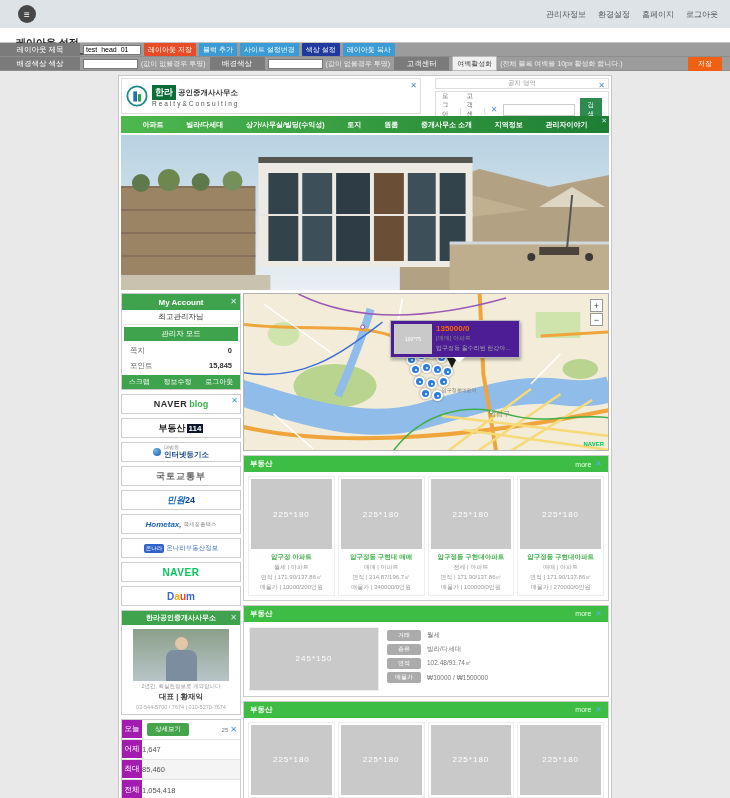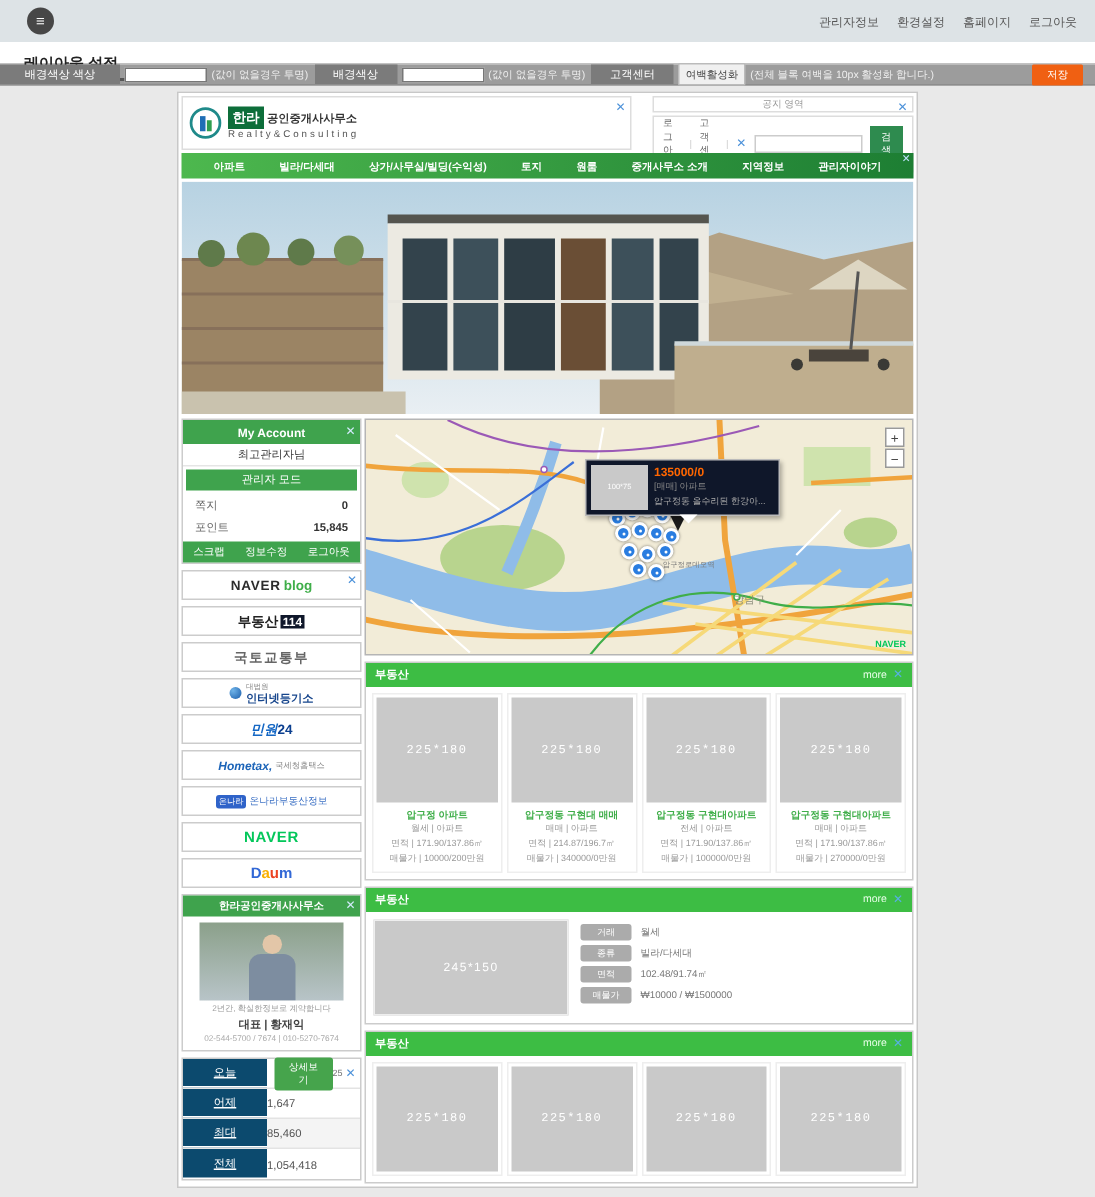--- a/index.html
+++ b/index.html
@@ -120,38 +120,38 @@
   .agent-photo .body { position:absolute; left:33px; top:21px; width:31px; height:31px;
     border-radius:8px 8px 0 0; background:#7d8da0; }
   .agent-caption { font-size:5.5px; color:#999; text-align:center; }
   .agent-name { font-size:7.5px; color:#444; text-align:center; margin-top:2px; font-weight:bold; }
   .agent-phone { font-size:5.5px; color:#aaa; text-align:center; margin:2px 0 4px; }
 
   
   .stats { border:1px solid #ccc; background:#fff; }
   .strow { display:flex; align-items:center; height:20px; border-bottom:1px solid #e3e3e3; }
   .strow:last-child { border-bottom:none; }
-  .stlabel { width:56px; align-self:stretch; background:#0c4a6e; color:#fff; font-size:7.5px;
-    display:flex; align-items:center; justify-content:center; flex-shrink:0; border-bottom:1px solid #fff;text-decoration:underline; }
+  .stlabel { width:20px; align-self:stretch; background:#a21caf; color:#fff; font-size:7.5px;
+    display:flex; align-items:center; justify-content:center; flex-shrink:0; border-bottom:1px solid #fff; }
   .stval { flex:1; padding-right:6px; font-size:7.5px; color:#555; }
   .stbtn { background:#46a44c; color:#fff; border:none; font-size:6.5px; padding:2px 8px;
     margin-left:5px; border-radius:2px; cursor:pointer; }
   .sthead-right { margin-left:auto; display:flex; align-items:center; gap:2px; padding-right:3px;
     font-size:6px; color:#777; }
   .strow.alt { background:#f4f4f4; }
 
   
   .map-box { height:158px; border:1px solid #b5b5b5; position:relative; overflow:hidden; }
   .marker { position:absolute; width:11px; height:11px; border-radius:50%; background:#2a7de0;
     border:2px solid #fff; box-shadow:0 0 2px rgba(0,0,0,.5); cursor:pointer; }
   .marker::after { content:""; position:absolute; left:2.5px; top:2.5px; width:2px; height:2px;
     border-radius:50%; background:#fff; }
   .sel-marker { position:absolute; width:0; height:0; border-left:5px solid transparent;
     border-right:5px solid transparent; border-top:10px solid #1b1b1b; }
-  .map-popup { position:absolute; left:146px; top:26px; width:130px; background:#0f172a;
+  .map-popup { position:absolute; left:146px; top:26px; width:130px; background:#4c1d95;
     border:1px solid #bbb; box-shadow:1px 2px 3px rgba(0,0,0,.3); padding:3px; display:flex; gap:4px; }
   .map-popup::after { content:""; position:absolute; left:62px; bottom:-6px; width:0; height:0;
     border-left:6px solid transparent; border-right:6px solid transparent; border-top:6px solid #fff; }
   .pp-thumb { width:38px; height:30px; background:#c9c9c9; color:#fff; font-size:5px;
     display:flex; align-items:center; justify-content:center; flex-shrink:0; }
   .pp-price { color:#f60; font-weight:bold; font-size:8px; }
   .pp-type { font-size:6px; color:#888; margin-top:1px; }
   .pp-desc { font-size:6px; color:#aaa; margin-top:1px; white-space:nowrap; overflow:hidden; max-width:80px; }
   .map-zoom { position:absolute; right:5px; top:5px; display:flex; flex-direction:column; gap:1px; }
   .map-zoom div { width:13px; height:13px; background:#fff; border:1px solid #999; font-size:9px;
@@ -161,21 +161,21 @@
   
   .section { border:1px solid #ccc; margin-top:4px; background:#fff; }
   .sec-header { height:16px; background:#3dbd44; display:flex; align-items:center; padding:0 6px; }
   .sec-title { color:#fff; font-size:7.5px; font-weight:bold; }
   .sec-right { margin-left:auto; display:flex; align-items:center; gap:4px; }
   .sec-more { color:#eaffea; font-size:7px; cursor:pointer; }
   .sec-header .x { color:#57b0e3; }
   .cards { display:flex; gap:3px; padding:4px; }
   .card { flex:1; min-width:0; border:1px solid #eee; padding:2px; cursor:pointer; }
   .ph { background:#c9c9c9; height:70px; display:flex; align-items:center; justify-content:center;
-    color:#fff; font-size:8px; letter-spacing:1px;font-family:Liberation Mono, monospace; }
+    color:#fff; font-size:8px; letter-spacing:1px; }
   .card-title { color:#3fae49; font-size:6.5px; font-weight:bold; text-align:center; margin-top:4px;
     white-space:nowrap; overflow:hidden; text-overflow:ellipsis; }
   .card-line { font-size:6px; color:#999; text-align:center; line-height:1.7; white-space:nowrap;
     overflow:hidden; }
 
   
   .feat-body { display:flex; gap:8px; padding:5px; }
   .feat-ph { width:130px; height:64px; background:#c9c9c9; color:#fff; font-size:8px; letter-spacing:1px;
     display:flex; align-items:center; justify-content:center; flex-shrink:0; border:1px solid #eee; }
   .feat-details { flex:1; min-width:0; }
@@ -197,20 +197,29 @@
     <span>홈페이지</span>
     <span>로그아웃</span>
   </div>
 </div>
 
 <div class="titlebar">
   <span class="page-title">레이아웃 설정</span>
 </div>
 
 <div class="toolbar">
+  <div class="trow">
+    <div class="tlabel w80">레이아웃 제목</div>
+    <input class="tinput" style="width: 58px;" value="test_head_01">
+    <button class="tbtn red">레이아웃 저장</button>
+    <button class="tbtn blue">블럭 추가</button>
+    <button class="tbtn blue">사이트 설정변경</button>
+    <button class="tbtn navy">색상 설정</button>
+    <button class="tbtn blue">레이아웃 복사</button>
+  </div>
   <div class="trow">
     <div class="tlabel w80">배경색상 색상</div>
     <input class="tinput" style="width: 55px;">
     <span class="thint">(값이 없을경우 투명)</span>
     <div class="tlabel w55">배경색상</div>
     <input class="tinput" style="width: 55px;">
     <span class="thint">(값이 없을경우 투명)</span>
     <div class="tlabel w55">고객센터</div>
     <button class="tbtn gray" style="margin-left:3px">여백활성화</button>
     <span class="thint">(전체 블록 여백을 10px 활성화 합니다.)</span>
@@ -329,29 +338,29 @@
 
       <div class="banner">
         <span class="nb1">NAVER</span>
         <span class="nb2">blog</span>
         <span class="x">✕</span>
       </div>
       <div class="banner">
         <span class="b114a">부동산</span>
         <span class="b114b">114</span>
       </div>
-      <div class="banner">
-        <span class="molit">국토교통부</span>
-      </div>
       <div class="banner iros">
         <span class="dot"></span>
         <span>
           <span class="t1">대법원</span>
           <span class="t2">인터넷등기소</span>
         </span>
+      </div>
+      <div class="banner">
+        <span class="molit">국토교통부</span>
       </div>
       <div class="banner">
         <span class="mw1">민원</span>
         <span class="mw2">24</span>
       </div>
       <div class="banner">
         <span class="ht1">Hometax,</span>
         <span class="ht2">국세청홈택스</span>
       </div>
       <div class="banner">

